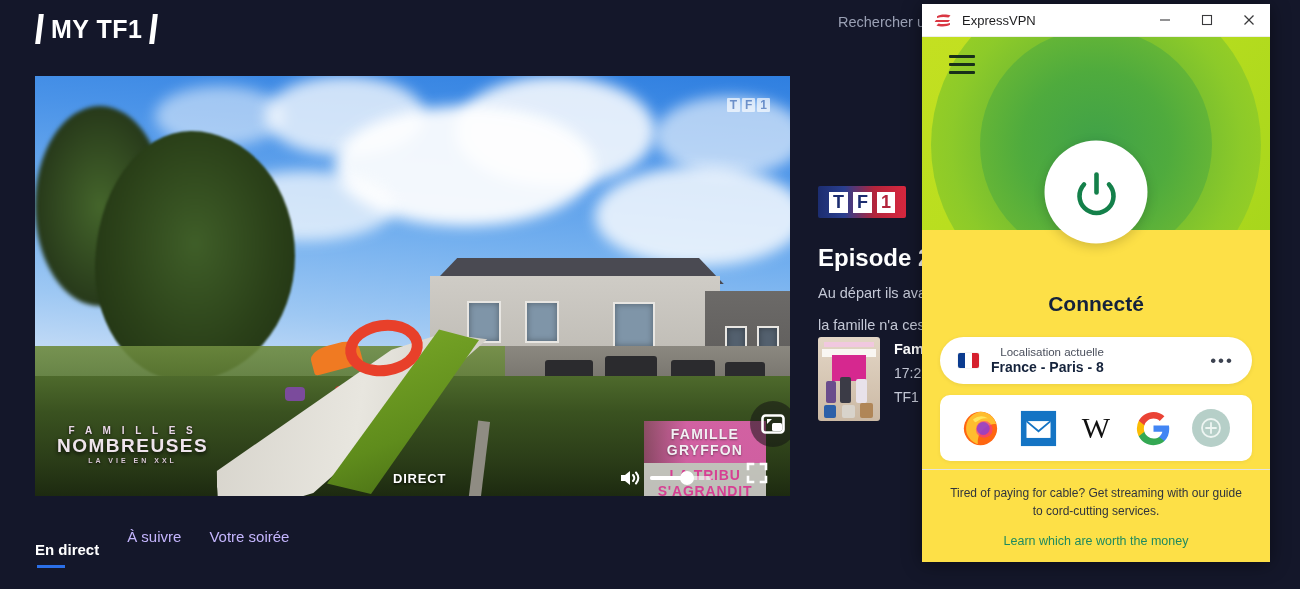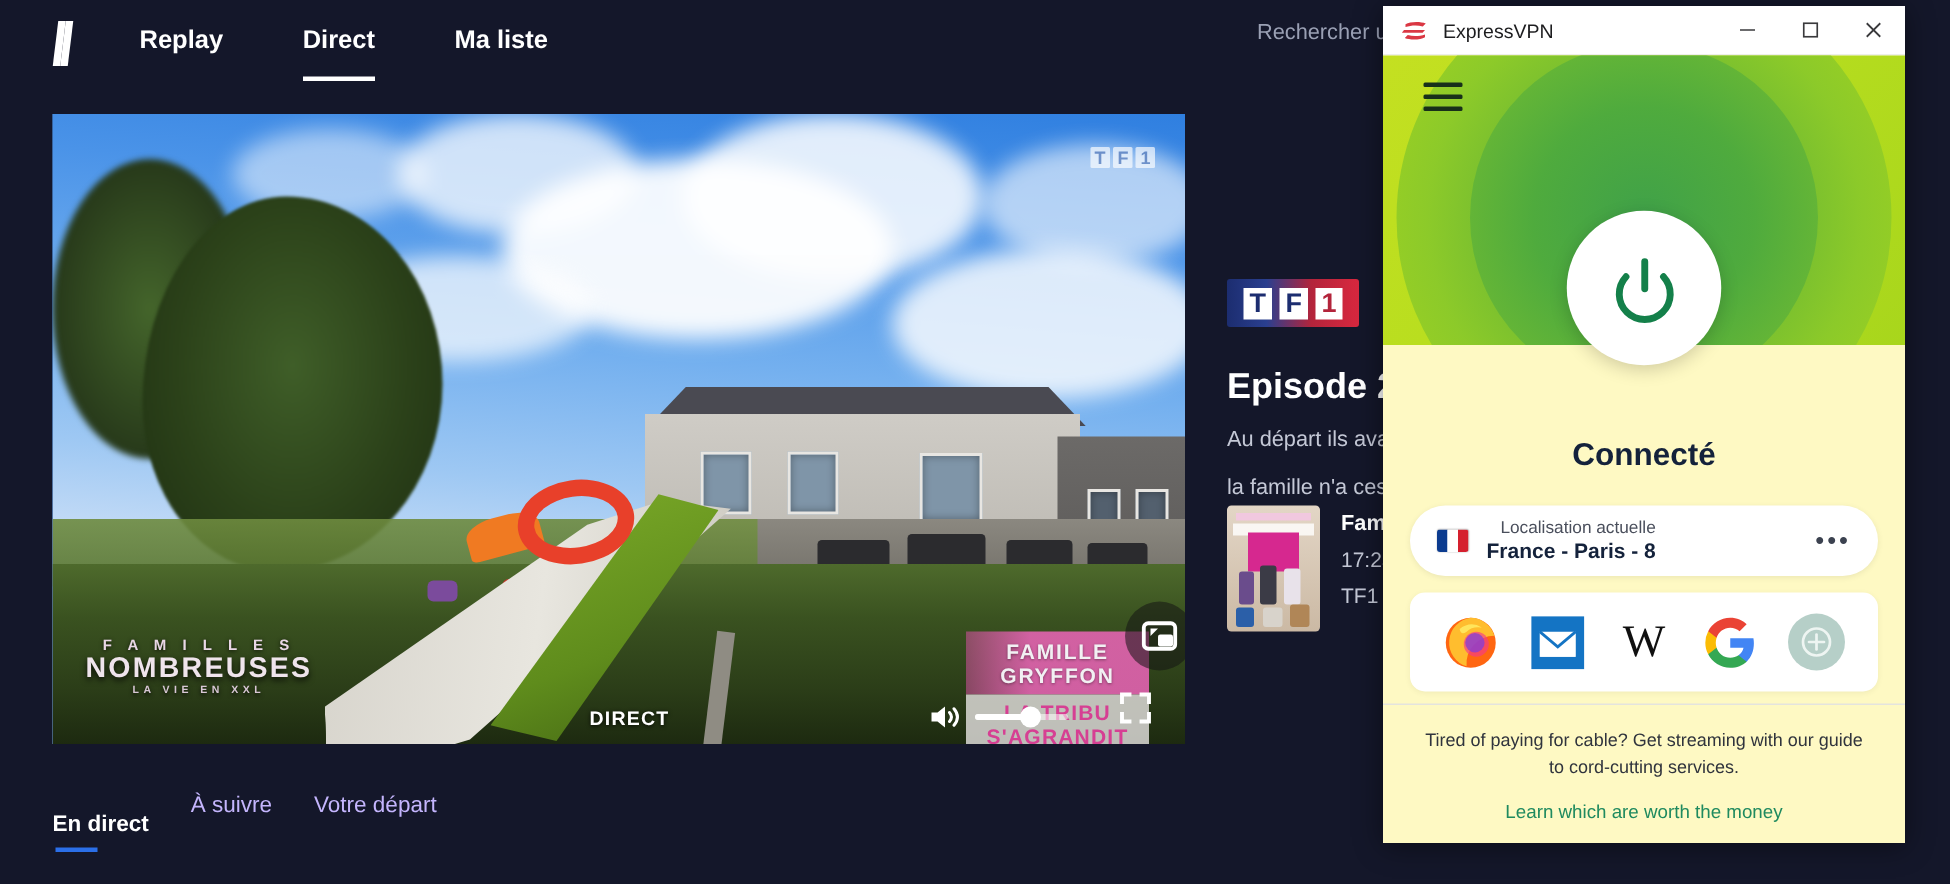--- a/index.html
+++ b/index.html
@@ -322,21 +322,21 @@
   .btab.active { color: #ffffff; font-weight: bold; margin-top: 13px; }
   .btab-underline {
     position: absolute; left: 2px; width: 28px; bottom: 0;
     height: 3px; background: #2b6fe8;
   }
 
   
   #vpn-window {
     position: absolute; left: 922px; top: 4px;
     width: 348px; height: 558px;
-    background: #fef9c3;
+    background: #fde047;
     box-shadow: 0 2px 18px rgba(0,0,0,.45);
     overflow: hidden;
   }
   #vpn-titlebar {
     height: 33px; background: #ffffff;
     display: flex; align-items: center;
     border-bottom: 1px solid #eeeeea;
   }
   .vpn-logo {
     margin-left: 12px; width: 19px; height: 19px;
@@ -435,35 +435,24 @@
   }
 </style>
 </head>
 <body>
 
 <div id="tf1-app">
 
   <div id="tf1-header">
     <div class="logo-wrap">
       <span class="logo-bar left"></span>
+      <span class="logo-text">MY TF1</span>
       <span class="logo-bar right"></span>
     </div>
 
-    <div class="nav-items">
-      <div class="nav-item inactive">
-        <span>Replay</span>
-      </div>
-      <div class="nav-item">
-        <span>Direct</span>
-        <span class="nav-underline"></span>
-      </div>
-      <div class="nav-item inactive">
-        <span>Ma liste</span>
-      </div>
-    </div>
 
     <div id="search-area">
       <span>Rechercher un</span>
     </div>
   </div>
 
   <div id="video-player">
     <div class="sky"></div>
     <div class="cloud c7"></div>
     <div class="cloud c5"></div>
@@ -588,21 +577,21 @@
 
   <div id="bottom-tabs">
     <div class="btab active">
       <span>En direct</span>
       <span class="btab-underline"></span>
     </div>
     <div class="btab">
       <span>À suivre</span>
     </div>
     <div class="btab">
-      <span>Votre départ</span>
+      <span>Votre soirée</span>
     </div>
   </div>
 </div>
 
 <div id="vpn-window">
 
   <div id="vpn-titlebar">
     <div class="vpn-logo">
       <svg width="19" height="15" viewBox="0 0 19 15">
         <path d="M3 3.2 C6 1.2 13 1.2 16.5 2.6 L14.5 4.6 C11 3.6 6.5 3.8 3 5 Z" fill="#da3743"></path>

